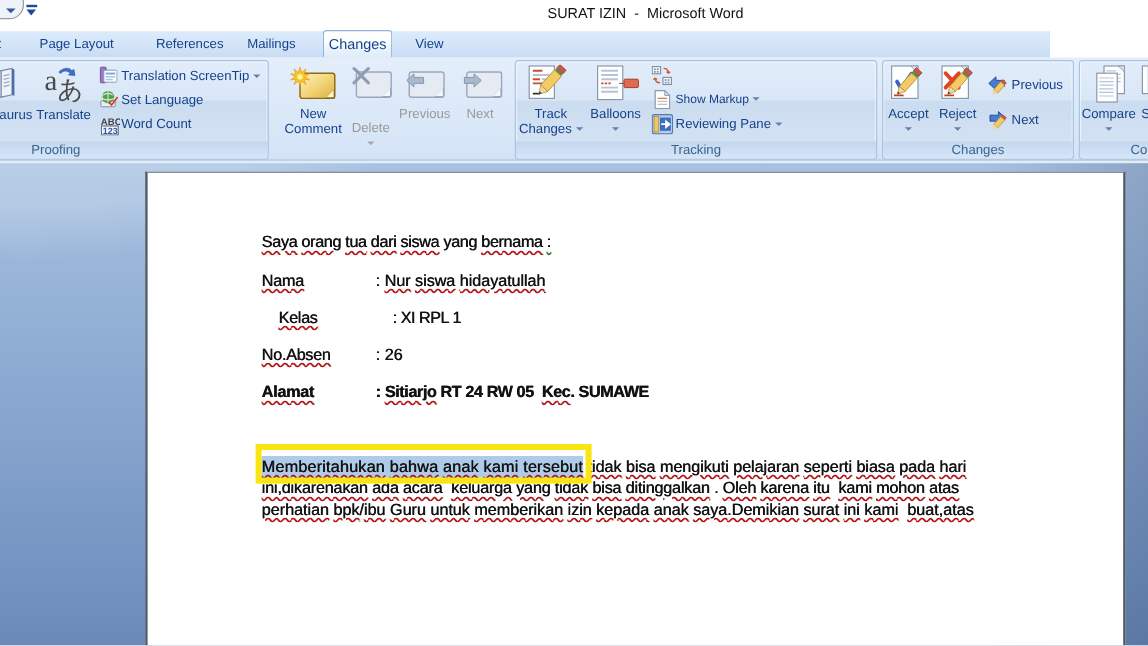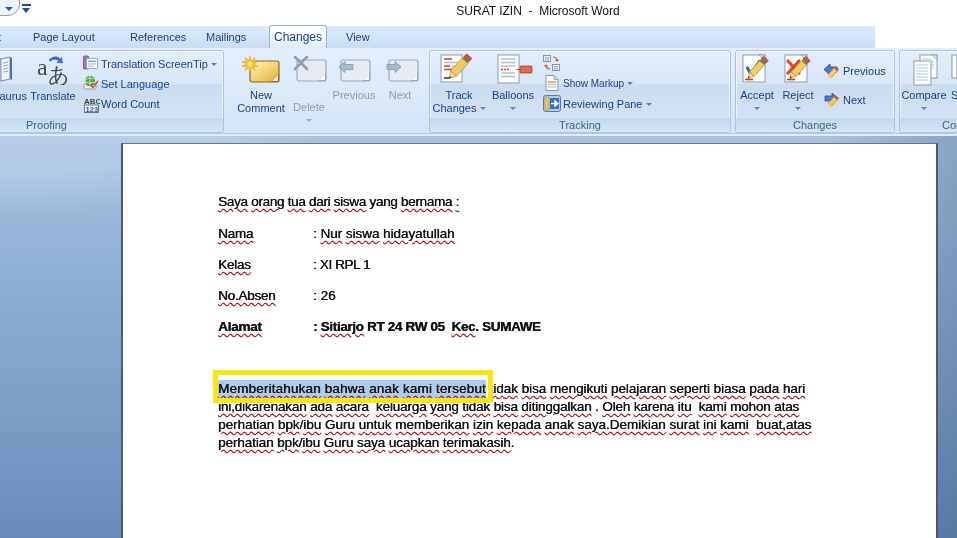--- a/index.html
+++ b/index.html
@@ -340,30 +340,29 @@
 <div id="docarea">
   <div id="swoosh"></div>
   <div id="page"></div>
 </div>
 
 <div id="doccontent">
   <div class="dl" style="left:218px;top:194px;letter-spacing:-0.3px;"><span class="m">Saya</span> <span class="m">orang</span> <span class="m">tua</span> <span class="m">dari</span> <span class="m">siswa</span> yang <span class="m">bernama</span> <span class="g">:</span></div>
 
   <div class="dl" style="left:218px;top:226px;"><span class="m" style="letter-spacing:-0.25px;">Nama</span><span style="position:absolute;left:95px;letter-spacing:-0.05px;">: <span class="m">Nur</span> <span class="m">siswa</span> <span class="m">hidayatullah</span></span></div>
 
-  <div class="dl" style="left:218px;top:257px;"><span class="m" style="letter-spacing:-0.25px;">Kelas</span><span style="position:absolute;left:95px;letter-spacing:-0.4px;">: XI RPL 1</span></div>
+  <div class="dl" style="left:232px;top:257px;"><span class="m" style="letter-spacing:-0.25px;">Kelas</span><span style="position:absolute;left:95px;letter-spacing:-0.4px;">: XI RPL 1</span></div>
 
   <div class="dl" style="left:218px;top:288px;"><span class="m" style="letter-spacing:-0.25px;">No.Absen</span><span style="position:absolute;left:95px;">: 26</span></div>
 
   <div class="dl" style="left:218px;top:319px;font-weight:bold;"><span class="m" style="letter-spacing:-0.25px;">Alamat</span><span style="position:absolute;left:95px;letter-spacing:-0.35px;text-align:right;">: <span class="m">Sitiarjo</span> RT 24 RW 05  <span class="m">Kec</span>. SUMAWE</span></div>
 
   <div id="selbg"></div>
 
   <div class="dl" style="left:218px;top:381px;"><span style="letter-spacing:0.15px;"><span class="m">Memberitahukan</span> <span class="m">bahwa</span> <span class="m">anak</span> <span class="m">kami</span> <span class="m">tersebut</span></span><span style="letter-spacing:-0.05px;"> <span class="m">tidak</span> <span class="m">bisa</span> <span class="m">mengikuti</span> <span class="m">pelajaran</span> <span class="m">seperti</span> <span class="m">biasa</span> <span class="m">pada</span> <span class="m">hari</span></span></div>
 
   <div class="dl" style="left:218px;top:399px;letter-spacing:-0.16px;"><span class="m">ini,dikarenakan</span> <span class="m">ada</span> <span class="m">acara</span>  <span class="m">keluarga</span> <span class="m">yang</span> <span class="m">tidak</span> <span class="m">bisa</span> <span class="m">ditinggalkan</span> . <span class="m">Oleh</span> <span class="m">karena</span> <span class="m">itu</span>  <span class="m">kami</span> <span class="m">mohon</span> <span class="m">atas</span></div>
 
   <div class="dl" style="left:218px;top:417px;letter-spacing:-0.03px;"><span class="m">perhatian</span> <span class="m">bpk</span>/<span class="m">ibu</span> <span class="m">Guru</span> <span class="m">untuk</span> <span class="m">memberikan</span> <span class="m">izin</span> <span class="m">kepada</span> <span class="m">anak</span> <span class="m">saya.Demikian</span> <span class="m">surat</span> <span class="m">ini</span> <span class="m">kami</span>  <span class="m">buat,atas</span></div>
 
-  <div class="dl" style="left:218px;top:435px;letter-spacing:-0.1px;"><span class="m">perhatian</span> <span class="m">bpk</span>/<span class="m">ibu</span> <span class="m">Guru</span> <span class="m">saya</span> <span class="m">ucapkan</span> <span class="m">terimakasih</span>.</div>
 
   <div id="ybox"></div>
 </div>
 
 </body></html>

